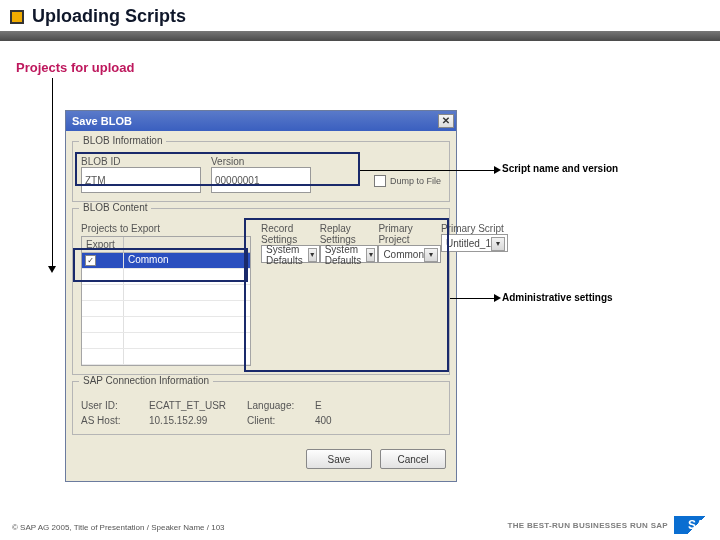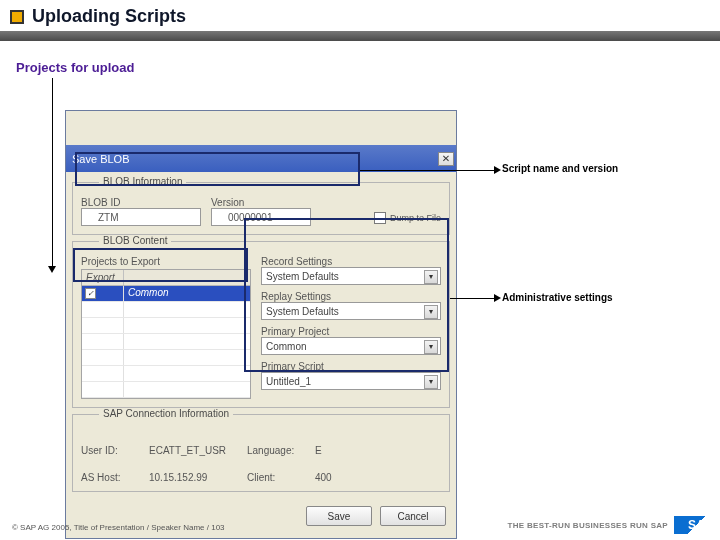--- a/index.html
+++ b/index.html
@@ -29,48 +29,47 @@
     color: #0f172a;
   }
   .divider-bar {
     height: 10px;
     background: linear-gradient(#777, #4a4a4a);
     margin-top: 4px;
   }
   .subheading {
     font-size: 13px;
     font-weight: bold;
-    color: #4c1d95;
+    color: #be185d;
     position: absolute;
     left: 16px;
     top: 60px;
   }
 
   
   .win {
     position: absolute;
     left: 65px;
     top: 110px;
     width: 392px;
     background: #ece9d8;
     border: 1px solid #6b7b9e;
     font-size: 10px;
     color: #333;
   }
   .win-titlebar {
-    height: 27px;
+    height: 20px;
     background: linear-gradient(#5a7ac9, #3a5fbf);
     color: #fff;
     display: flex;
     align-items: center;
     justify-content: space-between;
     padding: 0 2px 0 6px;
     font-size: 11px;
-    font-weight: normal;
-    margin-top: 34px;
+    font-weight: bold;
   }
   .win-close {
     width: 16px; height: 14px;
     background: linear-gradient(#f5f5f5,#ddd);
     border: 1px solid #888;
     color: #333;
     font-size: 10px;
     line-height: 12px;
     text-align: center;
     cursor: default;
@@ -83,30 +82,29 @@
     position: relative;
   }
   .group-title {
     position: absolute;
     top: -7px;
     left: 6px;
     background: #ece9d8;
     padding: 0 4px;
     font-size: 10px;
     color: #4a4a4a;
-    margin-left: 20px;
   }
   .row { display: flex; align-items: center; gap: 6px; }
   .lbl { font-size: 10px; color: #555; }
   .txt-input {
     background: #fff;
     border: 1px solid #999;
-    height: 18px;
-    font-size: 10px;
-    padding: 1px 16px;
+    height: 26px;
+    font-size: 10px;
+    padding: 1px 3px;
     color: #555;
   }
   .select {
     background: #fff;
     border: 1px solid #999;
     height: 18px;
     font-size: 10px;
     display: flex;
     align-items: center;
     justify-content: space-between;
@@ -132,39 +130,38 @@
     font-size:9px;
     color:#222;
   }
   .small-lbl { font-size: 9px; color: #555; }
 
   
   .tbl {
     border: 1px solid #a5a5a5;
     width: 170px;
     background:#fff;
-    font-style:italic;
   }
   .tbl .hdr { display:flex; background:#eae7d9; border-bottom:1px solid #b5b5b5; }
   .tbl .hdr .c1 { width:42px; border-right:1px solid #c0c0c0; padding:2px 4px; font-size:10px; color:#555;}
   .tbl .hdr .c2 { flex:1; padding:2px 4px; font-size:10px; color:#555;}
   .tbl .trow { display:flex; height:16px; border-bottom:1px solid #e7e7e7; }
   .tbl .trow .c1 { width:42px; border-right:1px solid #e0e0e0; display:flex; align-items:center; padding-left:3px;}
   .tbl .trow .c2 { flex:1; padding:1px 4px; font-size:10px; color:#fff;}
   .tbl .trow.sel { background:#2a4fbf; }
   .tbl .trow.sel .c1 { background:#2a4fbf; }
   .tbl .trow .ck {
     width:11px;height:11px;background:#fff;border:1px solid #888;font-size:8px;
     display:flex;align-items:center;justify-content:center;color:#333;
   }
-  .right-col { flex:1; padding-left:10px; display:flex; flex-direction:column; gap:6px; }
+  .right-col { flex:1; padding-left:10px; display:flex; }
   .right-col .lbl { margin-top:2px; }
   .content-flex { display:flex; }
 
-  .sap-row { display:flex; align-items:center; gap:8px; margin-top:16px; }
+  .sap-row { display:flex; align-items:center; gap:8px; margin-top:4px; }
   .sap-row .lbl { width:60px; }
   .sap-val { font-size:10px; color:#555; width:90px;}
 
   .btn-row { display:flex; justify-content:flex-end; gap:8px; padding:8px 4px 4px 4px; }
   .btn {
     width:66px; height:20px;
     background:linear-gradient(#fdfdfd,#e2e2e2);
     border:1px solid #888;
     font-size:10px;
     color:#333;

